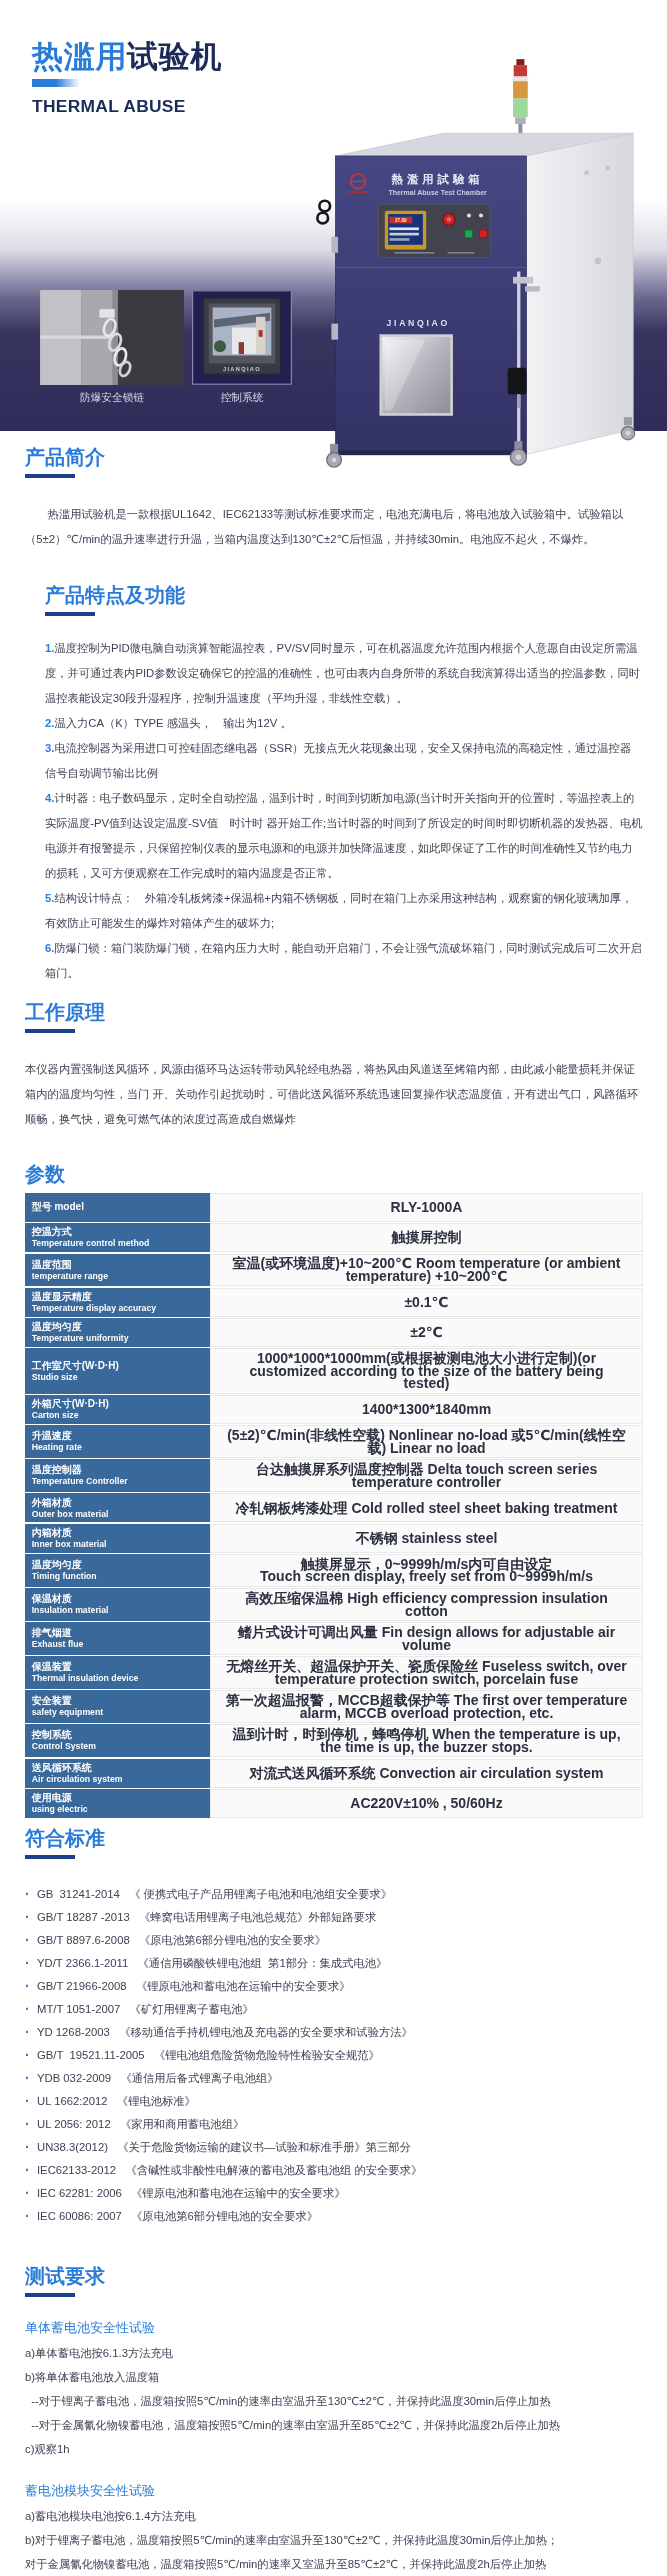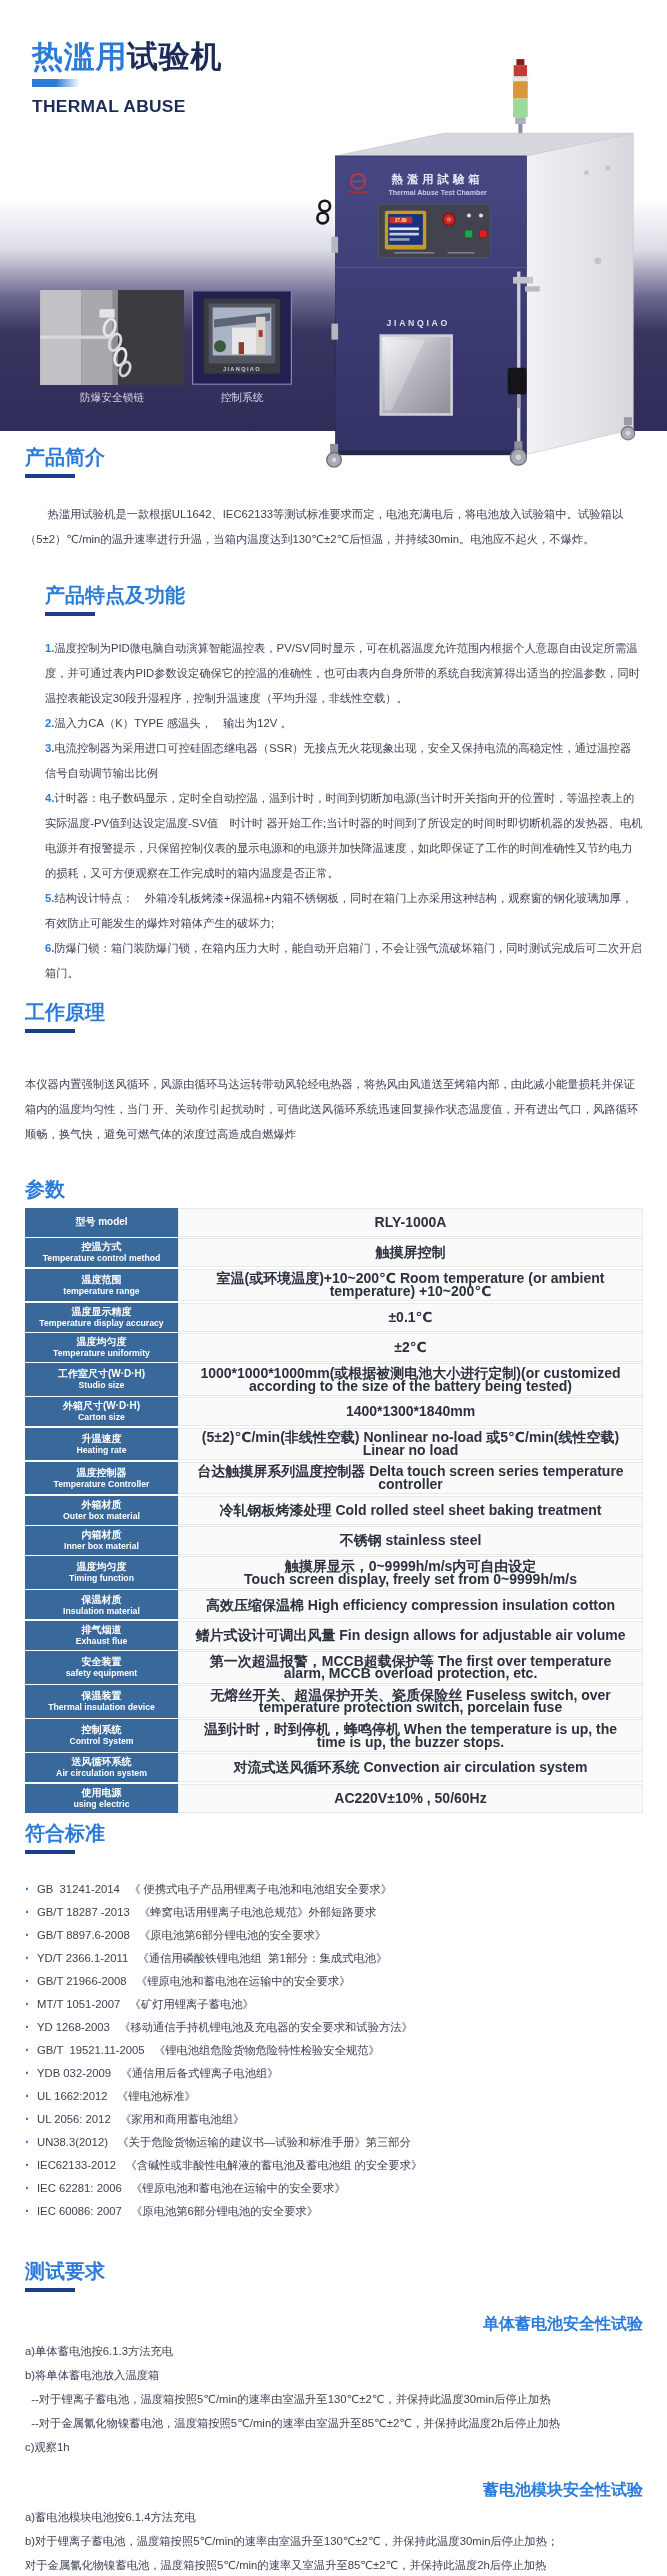--- a/index.html
+++ b/index.html
@@ -43,42 +43,42 @@
 
   .sec-intro{margin-top:14.7px;}
   .sec-intro .body-p{margin-top:24px;}
 
   .sec-features{margin-top:32px;padding-left:45px;}
   .feat-list{margin-top:20px;}
   .feat{font-size:11.3px;line-height:25px;color:var(--body);margin:0;}
   .feat-num{color:var(--blue);font-weight:bold;}
 
   .sec-principle{margin-top:14.7px;}
-  .sec-principle .body-p{margin-top:39px;}
+  .sec-principle .body-p{margin-top:24px;}
 
   .sec-params{margin-top:31px;}
   .param-table{margin-top:6.7px;}
   .param-row{display:flex;margin-bottom:1.3px;}
-  .param-label{width:153px;min-height:29px;background:var(--cellblue);color:#fff;text-align:center;
+  .param-label{width:185px;min-height:29px;background:var(--cellblue);color:#fff;text-align:left;
     display:flex;flex-direction:column;justify-content:center;padding:2.7px 6.7px;}
   .pl-zh{font-size:10px;font-weight:bold;line-height:12px;}
   .pl-en{font-size:8.7px;font-weight:bold;line-height:10.7px;}
   .param-value{flex:1;background:#fafafa;border:0.7px solid #e9e9e9;display:flex;align-items:center;
     justify-content:center;text-align:center;font-size:14px;font-weight:bold;color:#2c3140;
     line-height:12.7px;white-space:pre-line;padding:2.7px 14.7px;}
 
   .sec-standards{margin-top:9px;}
   .std-list{margin-top:24px;}
   .std{display:flex;align-items:flex-end;font-size:11.3px;line-height:23px;color:var(--body);margin:0;}
   .std::before{content:"·";color:var(--blue);font-weight:bold;margin-right:7.3px;font-size:14px;}
   .std-code{white-space:pre;margin-right:9.3px;}
   .std-title{white-space:pre-wrap;}
 
   .sec-testing{margin-top:37px;}
-  .test-sub{font-size:16px;font-weight:bold;color:var(--blue);margin:21.4px 0 4px;text-align:right;}
+  .test-sub{font-size:13px;font-weight:normal;color:var(--blue);margin:21.4px 0 4px;}
   .test-line{font-size:11.3px;line-height:24px;color:var(--body);margin:0;white-space:pre-line;}
 </style>
 </head>
 <body>
 
 <div class="page">
 
   <header class="hero">
 
     <div class="title-block">
@@ -370,32 +370,32 @@
         <div class="param-row">
           <div class="param-label">
             <div class="pl-zh">排气烟道</div>
             <div class="pl-en">Exhaust flue</div>
           </div>
           <div class="param-value">鳍片式设计可调出风量  Fin design allows for adjustable air volume</div>
         </div>
 
         <div class="param-row">
           <div class="param-label">
+            <div class="pl-zh">保温装置</div>
+            <div class="pl-en">Thermal insulation device</div>
+          </div>
+          <div class="param-value">无熔丝开关、超温保护开关、瓷质保险丝  Fuseless switch, over temperature protection switch, porcelain fuse</div>
+        </div>
+
+        <div class="param-row">
+          <div class="param-label">
             <div class="pl-zh">安全装置</div>
             <div class="pl-en">safety equipment</div>
           </div>
           <div class="param-value">第一次超温报警，MCCB超载保护等  The first over temperature alarm, MCCB overload protection, etc.</div>
-        </div>
-
-        <div class="param-row">
-          <div class="param-label">
-            <div class="pl-zh">保温装置</div>
-            <div class="pl-en">Thermal insulation device</div>
-          </div>
-          <div class="param-value">无熔丝开关、超温保护开关、瓷质保险丝  Fuseless switch, over temperature protection switch, porcelain fuse</div>
         </div>
 
         <div class="param-row">
           <div class="param-label">
             <div class="pl-zh">控制系统</div>
             <div class="pl-en">Control System</div>
           </div>
           <div class="param-value">温到计时，时到停机，蜂鸣停机  When the temperature is up, the time is up, the buzzer stops.</div>
         </div>
 

